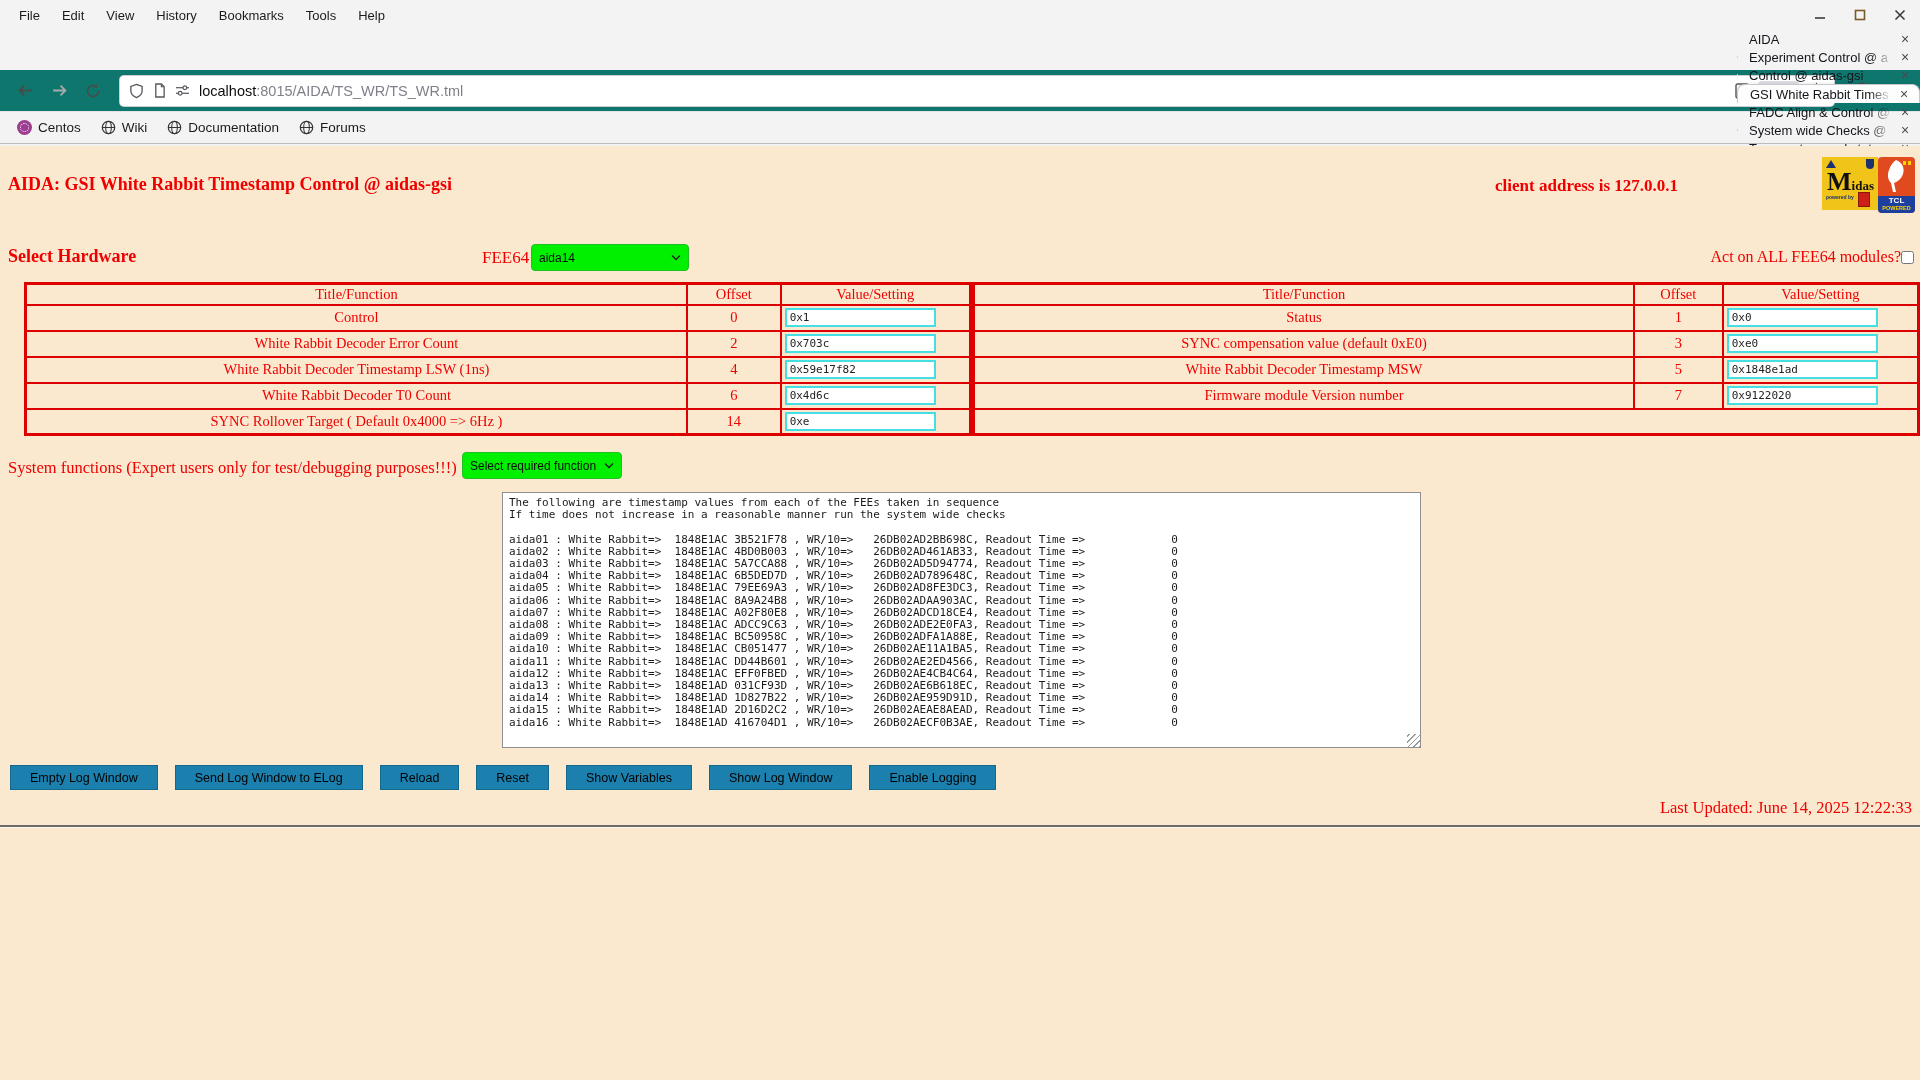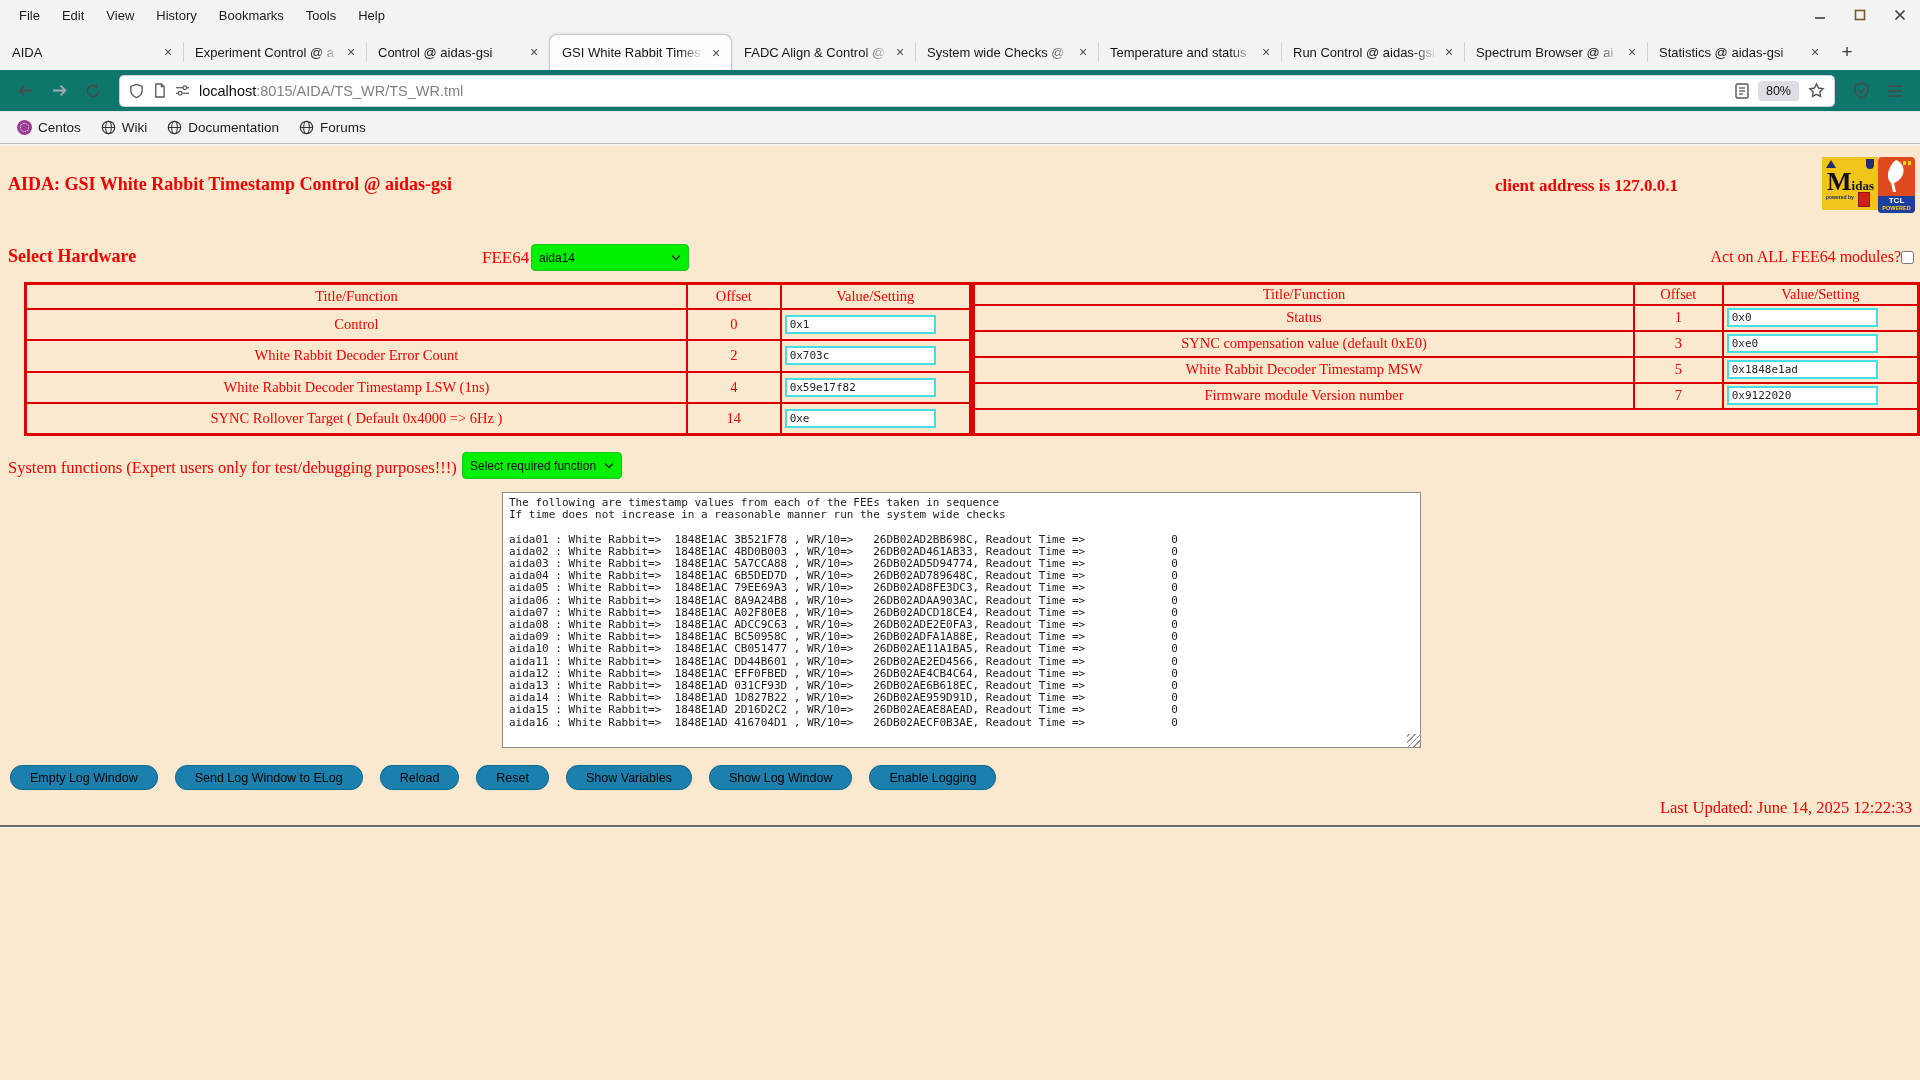--- a/index.html
+++ b/index.html
@@ -11,21 +11,21 @@
   }
 
   
   .chrome { position:absolute; top:0; left:0; width:1920px; height:146px; background:#f4f3f4; }
 
   .menubar { height:30px; display:flex; align-items:center; padding-left:8px; font-size:13px; color:#1b1b1f; position:relative; }
   .menu-item { padding:0 11px; height:30px; display:flex; align-items:center; }
   .win-controls { position:absolute; right:12px; top:0; height:30px; display:flex; align-items:center; gap:24px; }
   .wc { width:16px; height:16px; display:flex; align-items:center; justify-content:center; }
 
-  .tabstrip { height:40px; display:flex; align-items:flex-end; }
+  .tabstrip { height:40px; display:flex; align-items:flex-end;flex-direction:column; }
   .tab { width:183px; height:36px; display:flex; align-items:center; padding:0 6px 0 12px; font-size:13px; color:#15141a; border-radius:8px 8px 0 0; position:relative; }
   .tab:not(.active) + .tab:not(.active)::before { content:""; position:absolute; left:0; top:8px; bottom:8px; width:1px; background:#d3d2d5; }
   .tab.active { background:#fdfdfd; border:1px solid #c9c8cf; border-bottom:none; box-shadow:0 -1px 3px rgba(0,0,0,.07); }
   .tab-title { flex:1; white-space:nowrap; overflow:hidden;
     -webkit-mask-image:linear-gradient(to right,#000 82%,transparent 98%);
     mask-image:linear-gradient(to right,#000 82%,transparent 98%); }
   .tab-close { width:18px; height:18px; display:flex; align-items:center; justify-content:center; color:#4a4a4f; font-size:14px; border-radius:3px; flex:none; }
   .newtab { width:34px; height:36px; display:flex; align-items:center; justify-content:center; font-size:19px; color:#3a3a3e; }
 
   .navbar { height:42px; display:flex; align-items:center; padding:0 10px; gap:4px; background:#0f766e; border-bottom:1px solid #e4e3e5; }
@@ -76,21 +76,21 @@
   .val-cell { text-align:left !important; }
   .val-input { width:151px; height:19px; border:2px solid #45dee4; background:#fff; font-family:"DejaVu Sans Mono",monospace; font-size:11px; color:#222; padding:1px 3px; margin-left:3px; display:block; }
 
   .sysfunc-label { position:absolute; left:8px; top:312px; font-size:16.5px; color:#ee0000; }
   .sysfunc-select { position:absolute; left:462px; top:306px; width:160px; height:27px; }
 
   .log { position:absolute; left:502px; top:346px; width:919px; height:256px; background:#fff; border:1px solid #8f8f8f; font-family:"DejaVu Sans Mono",monospace; font-size:11px; line-height:12.2px; color:#1a1a1a; padding:4px 0 16px 6px; white-space:pre; overflow:hidden; resize:none; }
   .log-grip { position:absolute; left:1407px; top:588px; width:13px; height:13px; background:repeating-linear-gradient(315deg,#9a9a9a 0 1px,transparent 1px 4px); }
 
   .btn-row { position:absolute; left:10px; top:619px; display:flex; gap:17px; }
-  .btn { background:#1b80ae; border:1px solid #14688e; border-radius:12px; height:25px; padding:0 19px; font-family:"Liberation Sans",sans-serif; font-size:12.5px; color:#000; display:flex; align-items:center; white-space:nowrap; }
+  .btn { background:#1b80ae; border:1px solid #14688e; border-radius:0; height:25px; padding:0 19px; font-family:"Liberation Sans",sans-serif; font-size:12.5px; color:#000; display:flex; align-items:center; white-space:nowrap; }
 
   .last-updated { position:absolute; right:8px; top:652px; font-size:16.5px; color:#ee0000; }
   .rule { position:absolute; left:0; top:679px; width:1920px; height:2px; background:#6b6b6b; box-shadow:0 1px 0 rgba(255,255,255,.6); }
 
   svg.icon { display:block; }
 </style>
 </head>
 <body>
 
 <div class="chrome">
@@ -338,20 +338,27 @@
         <td>2</td>
         <td class="val-cell">
               <input class="val-input" value="0x703c" style="">
             </td>
       </tr>
       <tr>
         <td>White Rabbit Decoder Timestamp LSW (1ns)</td>
         <td>4</td>
         <td class="val-cell">
               <input class="val-input" value="0x59e17f82" style="">
+            </td>
+      </tr>
+      <tr>
+        <td>White Rabbit Decoder T0 Count</td>
+        <td>6</td>
+        <td class="val-cell">
+              <input class="val-input" value="0x4d6c" style="">
             </td>
       </tr>
       <tr>
         <td>SYNC Rollover Target ( Default 0x4000 =&gt; 6Hz )</td>
         <td>14</td>
         <td class="val-cell">
               <input class="val-input" value="0xe" style="">
             </td>
       </tr>
     </tbody>

